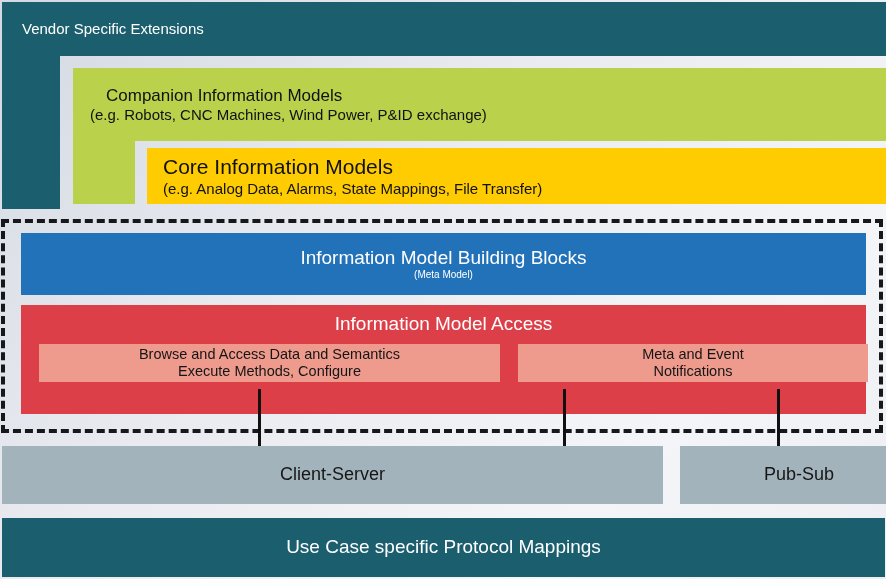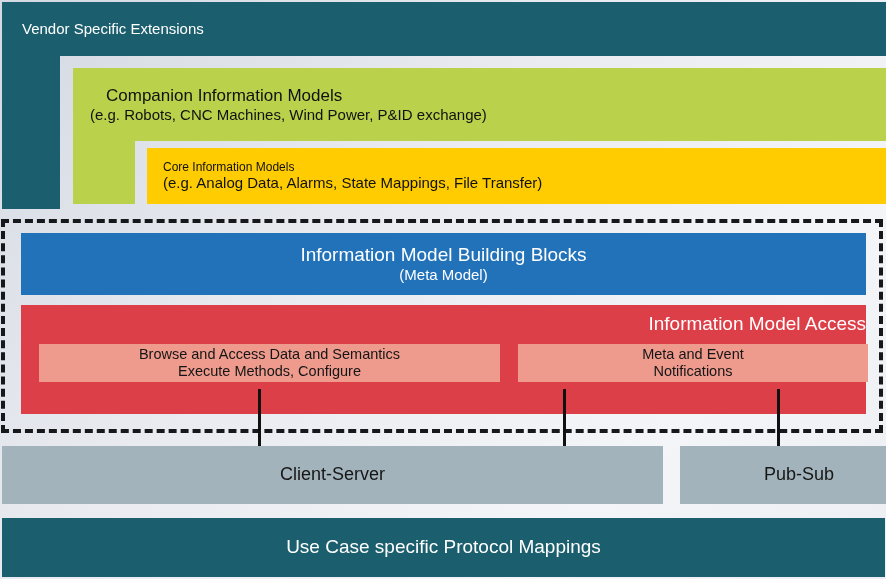--- a/index.html
+++ b/index.html
@@ -63,55 +63,55 @@
   }
 
   
   .core {
     left: 147px; top: 148px; width: 739px; height: 56px;
     background: #fecc00;
     color: #111111;
     padding-left: 16px;
     font-size: 17px;
   }
-  .core .line1 { font-size: 12px; }
+  .core .line1 { font-size: 21px; }
   .core .line2 { font-size: 15px; }
 
   
   .dashed-box {
     position: absolute;
     left: 1px; top: 219px; width: 882px; height: 214px;
     border: 4px dashed #16181c;
     box-sizing: border-box;
     background: transparent;
   }
 
   
   .building-blocks {
     left: 21px; top: 233px; width: 845px; height: 62px;
     background: #2272b9;
     color: #ffffff;
     align-items: center;
     text-align: center;
   }
   .building-blocks .line1 { font-size: 19px; }
-  .building-blocks .line2 { font-size: 15px; }
+  .building-blocks .line2 { font-size: 10px; }
 
   
   .access {
     left: 21px; top: 305px; width: 845px; height: 109px;
     background: #dc3f48;
     color: #ffffff;
     display: block;
     padding: 0;
   }
   .access-title {
     position: absolute;
     left: 0; top: 8px; width: 100%;
-    text-align: right;
+    text-align: center;
     font-size: 19px;
     color: #ffffff;
   }
   .access-sub {
     position: absolute;
     box-sizing: border-box;
     background: #ee9b8e;
     color: #151515;
     display: flex;
     flex-direction: column;

